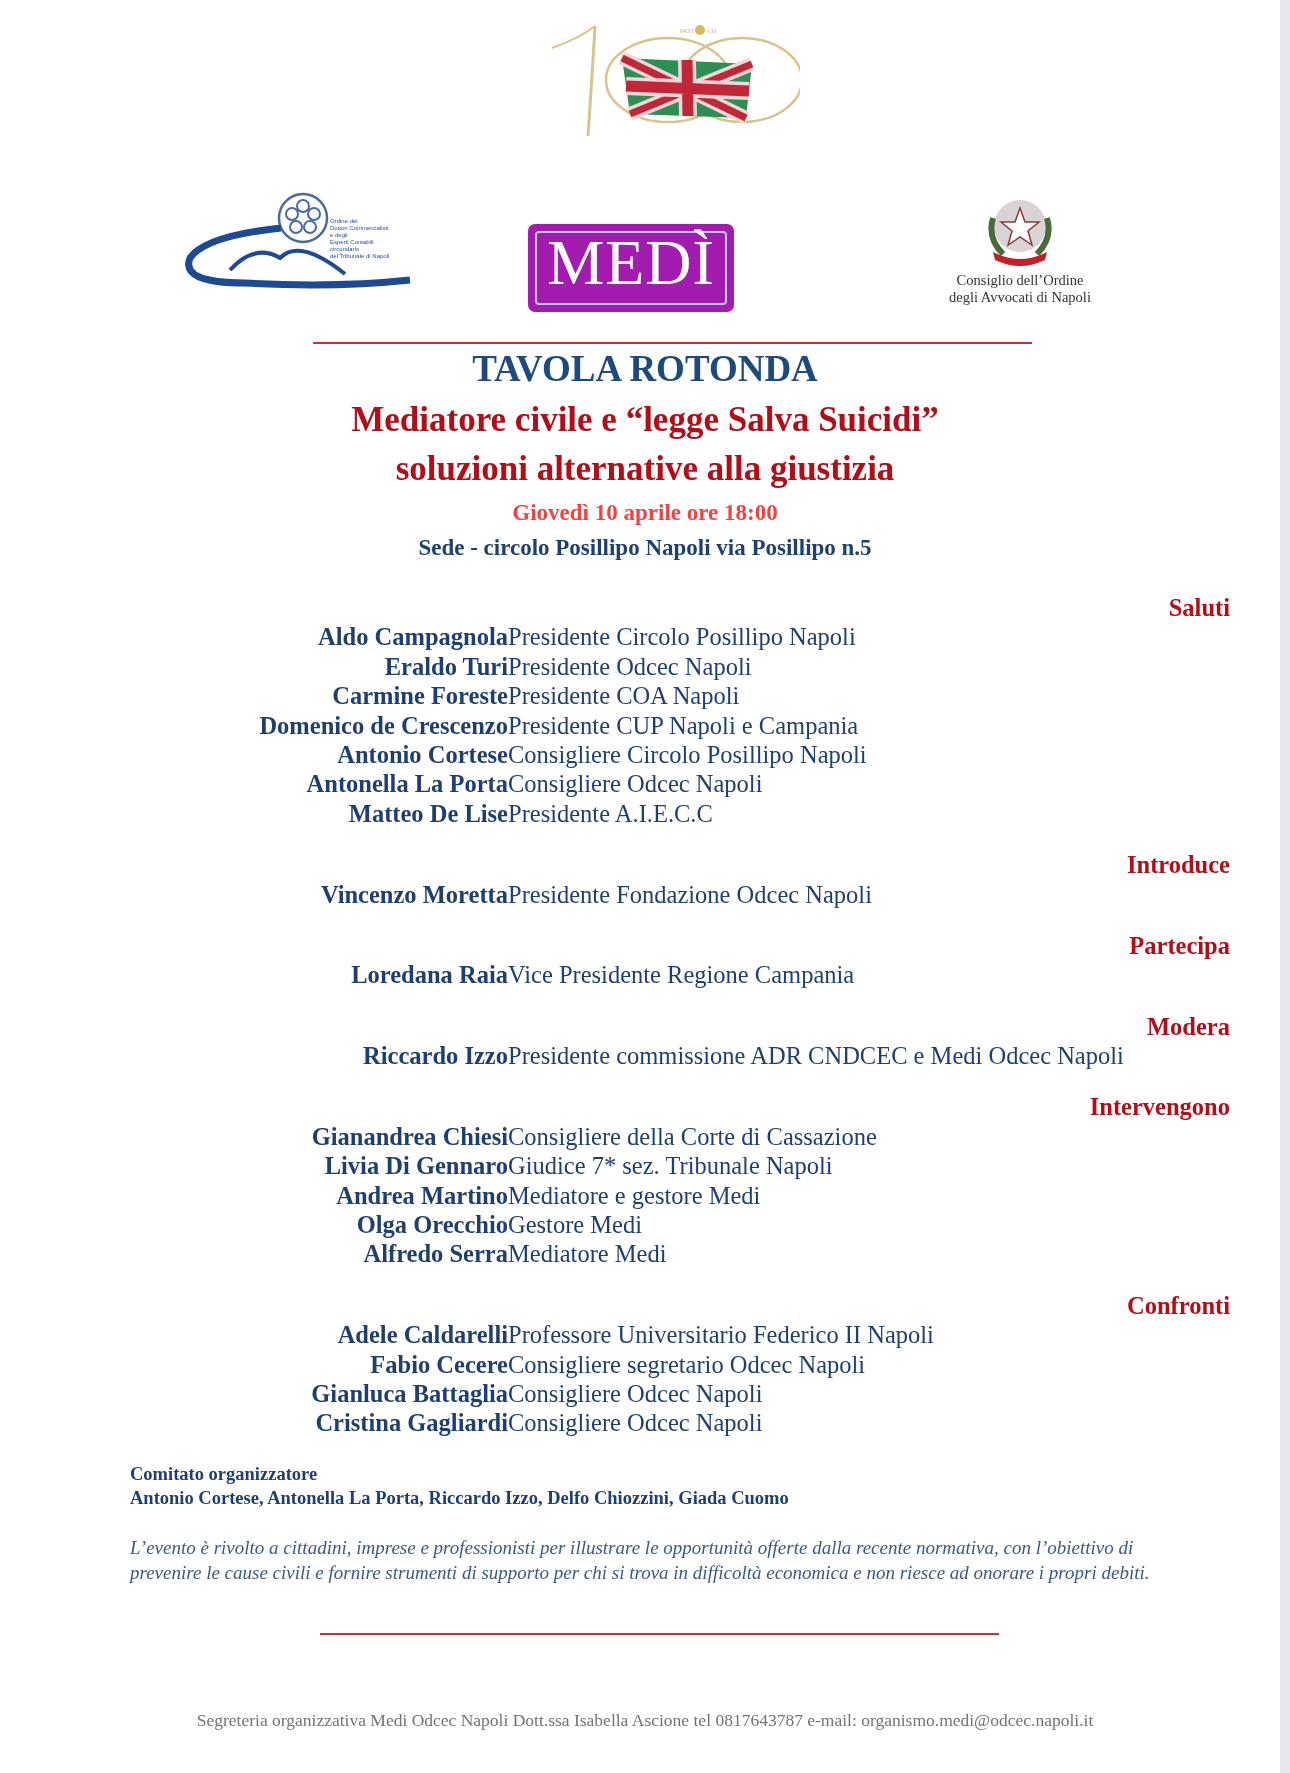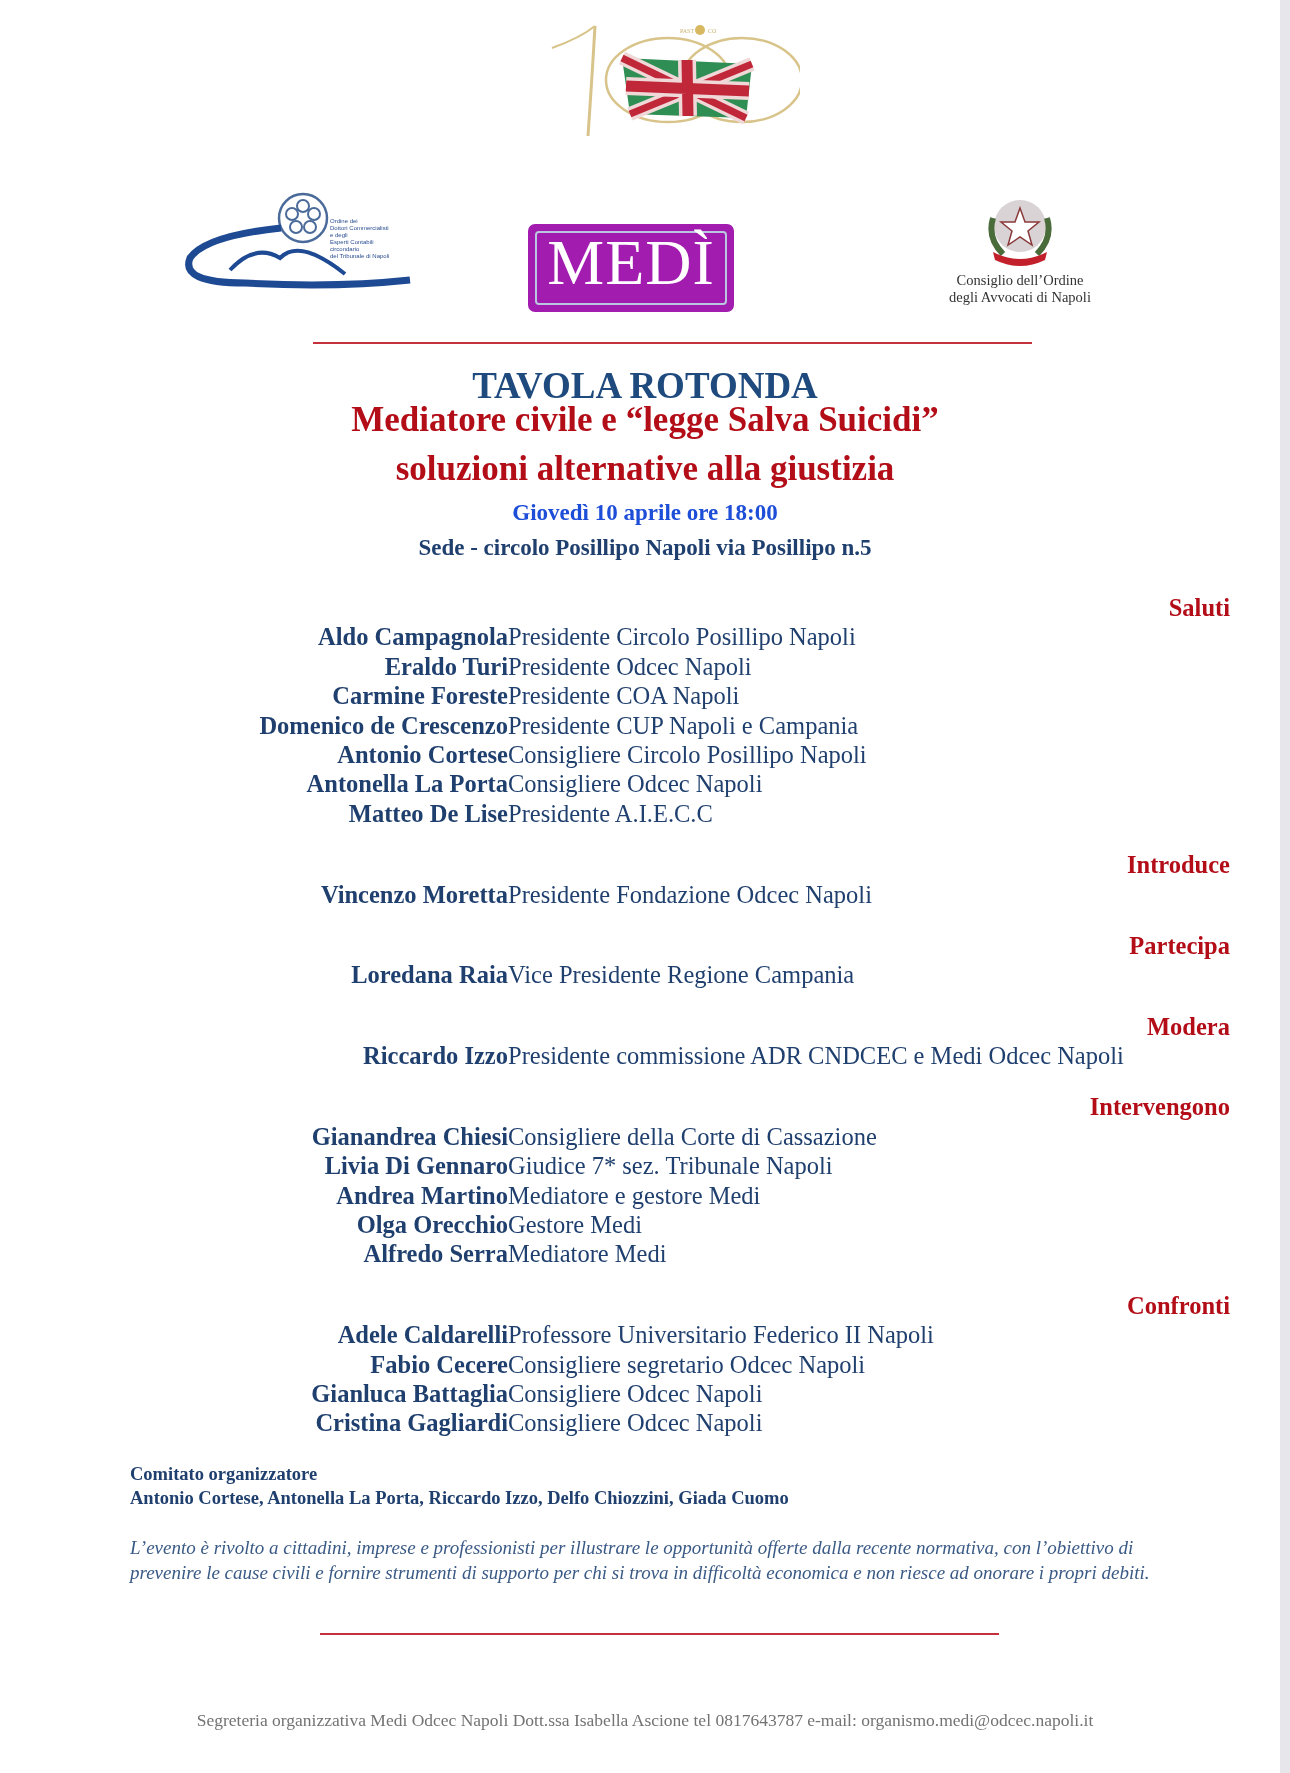--- a/index.html
+++ b/index.html
@@ -20,24 +20,24 @@
   .medi-inner { position:absolute; left:7px; top:7px; right:7px; bottom:7px; border:2px solid #b9c8de; border-radius:4px; }
   .medi-text { position:absolute; left:0; right:0; top:4px; text-align:center; color:#ffffff;
                font-family:"Liberation Serif", serif; font-size:64px; letter-spacing:1px; line-height:70px; }
   .coa-logo { left:930px; top:188px; width:180px; height:125px; text-align:center; }
   .coa-text { position:absolute; left:0; right:0; top:84px; text-align:center; font-family:"Liberation Serif", serif;
               font-size:14.5px; line-height:17px; color:#333; }
 
   .rule { position:absolute; height:2px; background:#c4313b; }
 
   .title { left:0; width:1290px; text-align:center; font-weight:bold; }
-  .t1 { top:364px; font-size:37px; color:#1f4a7e; }
+  .t1 { top:347px; font-size:37px; color:#1f4a7e; }
   .t2 { top:400px; font-size:35px; color:#b30d18; }
   .t3 { top:449px; font-size:35px; color:#b30d18; }
-  .t4 { top:500px; font-size:23px; color:#1d4ed8; }
+  .t4 { top:500px; font-size:23px; color:#ef4444; }
   .t5 { top:535px; font-size:23px; color:#1f3f6e; }
 
   .program { position:absolute; left:130px; top:593px; width:1100px; }
   .section { margin-bottom:22px;text-align:right; }
   .section-title { font-weight:bold; font-size:24.5px; color:#b30d18; line-height:29.4px; height:29.4px; }
   .row { display:flex; height:29.4px; line-height:29.4px; }
   .name { width:378px; font-weight:bold; font-size:24.5px; color:#1f3f6e; white-space:nowrap; }
   .role { font-size:24.5px; color:#1f3f6e; white-space:nowrap; }
 
   .committee { position:absolute; left:130px; top:1462px; color:#1f3f6e; font-weight:bold; font-size:18.5px; line-height:24px; }

